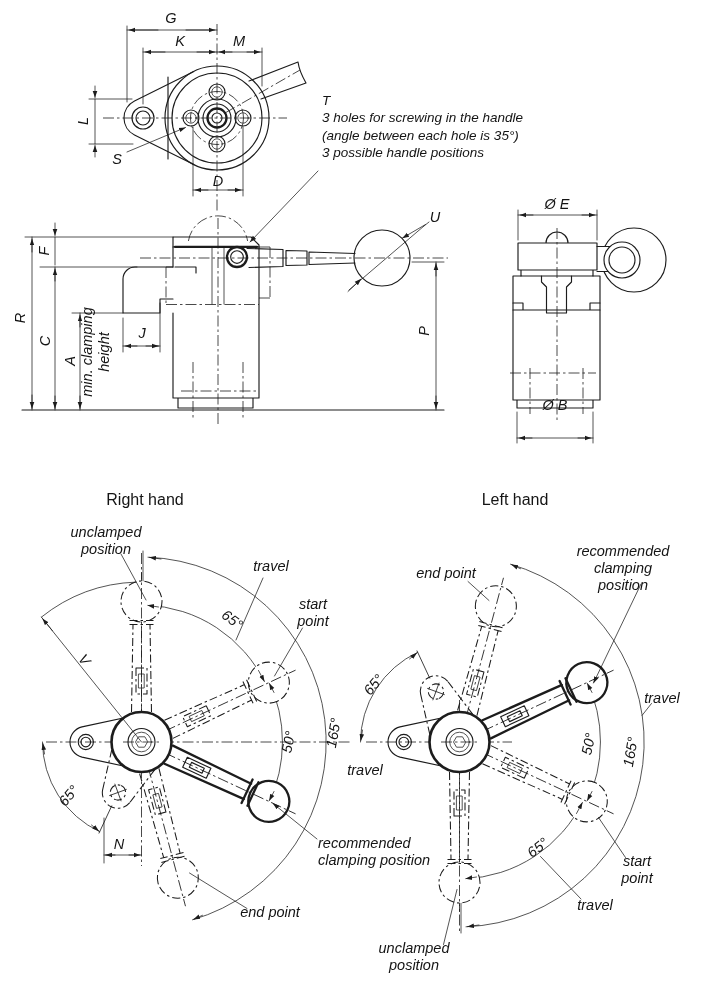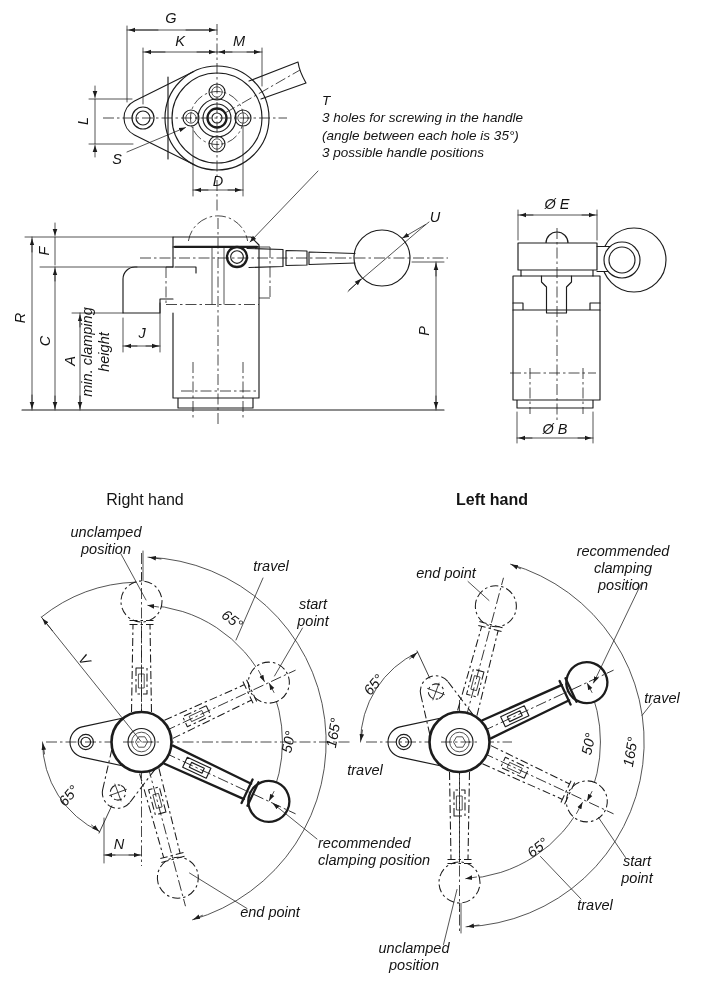--- a/index.html
+++ b/index.html
@@ -233,40 +233,40 @@
 <div class="lbl" style="left:21px;top:318px;transform:translate(-50%,-50%) rotate(-90deg);">R</div>
 <div class="lbl" style="left:46px;top:341px;transform:translate(-50%,-50%) rotate(-90deg);">C</div>
 <div class="lbl" style="left:71px;top:361px;transform:translate(-50%,-50%) rotate(-90deg);">A</div>
 <div class="lbl" style="left:96px;top:352px;transform:translate(-50%,-50%) rotate(-90deg);">min. clamping
 height</div>
 <div class="lbl" style="left:142px;top:334px;">J</div>
 <div class="lbl" style="left:435px;top:218px;">U</div>
 <div class="lbl" style="left:425px;top:331px;transform:translate(-50%,-50%) rotate(-90deg);">P</div>
 
 <div class="lbl" style="left:557px;top:205px;">Ø E</div>
-<div class="lbl" style="left:555px;top:430px;">Ø B</div>
+<div class="lbl" style="left:555px;top:406px;">Ø B</div>
 
 <div class="lbl title" style="left:145px;top:500px;">Right hand</div>
 <div class="lbl" style="left:106px;top:541px;">unclamped
 position</div>
 <div class="lbl" style="left:271px;top:567px;">travel</div>
 <div class="lbl" style="left:232px;top:620px;transform:translate(-50%,-50%) rotate(38deg);">65°</div>
 <div class="lbl" style="left:313px;top:613px;">start
 point</div>
 <div class="lbl" style="left:84px;top:660px;transform:translate(-50%,-50%) rotate(52deg);">V</div>
 <div class="lbl" style="left:289px;top:742px;transform:translate(-50%,-50%) rotate(-78deg);">50°</div>
 <div class="lbl" style="left:334px;top:733px;transform:translate(-50%,-50%) rotate(-80deg);">165°</div>
 <div class="lbl" style="left:365px;top:771px;">travel</div>
 <div class="lbl" style="left:318px;top:852px;transform:translate(0,-50%);text-align:left;">recommended
 clamping position</div>
 <div class="lbl" style="left:69px;top:796px;transform:translate(-50%,-50%) rotate(-50deg);">65°</div>
 <div class="lbl" style="left:119px;top:845px;">N</div>
 <div class="lbl" style="left:270px;top:913px;">end point</div>
 
-<div class="lbl title" style="left:492px;top:500px;font-weight:bold;">Left hand</div>
+<div class="lbl title" style="left:515px;top:500px;">Left hand</div>
 <div class="lbl" style="left:446px;top:574px;">end point</div>
 <div class="lbl" style="left:623px;top:569px;">recommended
 clamping position</div>
 <div class="lbl" style="left:662px;top:699px;">travel</div>
 <div class="lbl" style="left:374px;top:685px;transform:translate(-50%,-50%) rotate(-50deg);">65°</div>
 <div class="lbl" style="left:589px;top:744px;transform:translate(-50%,-50%) rotate(-78deg);">50°</div>
 <div class="lbl" style="left:631px;top:752px;transform:translate(-50%,-50%) rotate(-80deg);">165°</div>
 <div class="lbl" style="left:637px;top:870px;">start
 point</div>
 <div class="lbl" style="left:595px;top:906px;">travel</div>

